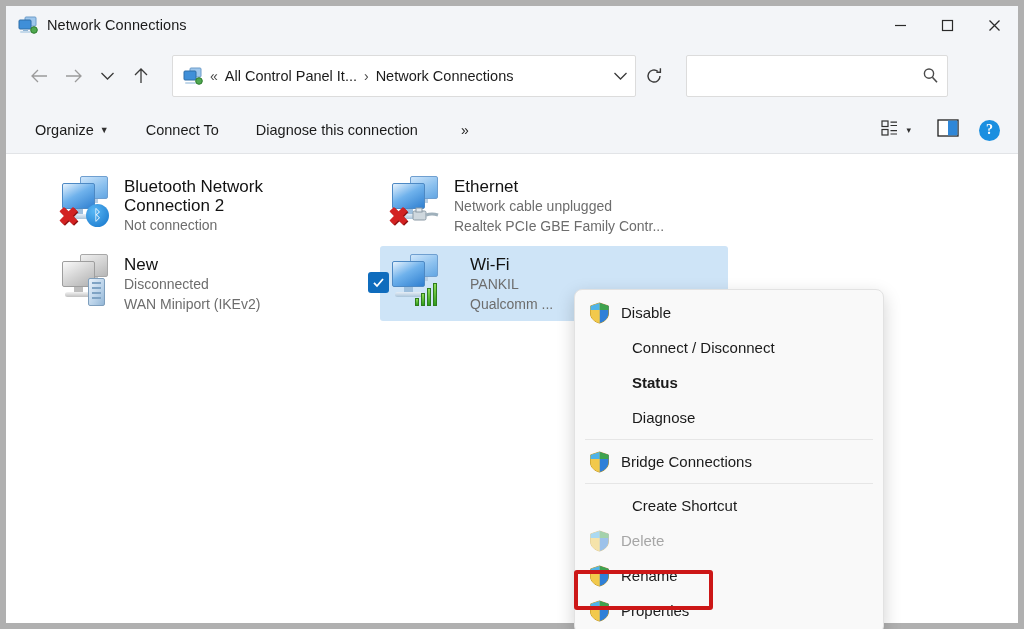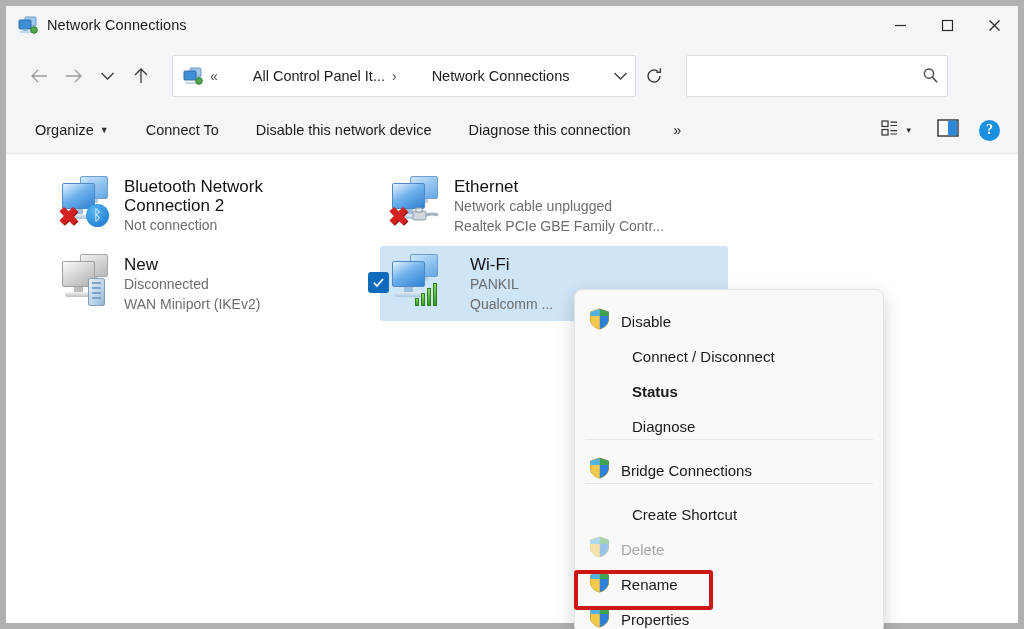--- a/index.html
+++ b/index.html
@@ -43,21 +43,21 @@
   }
   .navbtn.first { margin-left: 16px; }
   .navbtn.dis { color: #9b9b9b; }
   .addrbar {
     margin-left: 14px; height: 42px; width: 464px;
     background: #ffffff; border: 1px solid #dcdcdc;
     display: flex; align-items: center; border-radius: 2px;
   }
   .addr-icon { margin-left: 10px; width: 20px; height: 18px; position: relative; }
   .addr-sep { margin: 0 7px; color: #4a4a4a; font-size: 14px; }
-  .addr-crumb { font-size: 14.5px; color: #1b1b1b; margin-left: 28px; }
+  .addr-crumb { font-size: 14.5px; color: #1b1b1b; }
   .addr-chev { margin-left: auto; width: 30px; display: flex; justify-content: center; color: #3a3a3a; }
   .refresh { width: 36px; height: 34px; display: flex; align-items: center; justify-content: center; color: #3a3a3a; }
   .searchbox {
     margin-left: 14px; height: 42px; width: 262px;
     background: #ffffff; border: 1px solid #dcdcdc;
     display: flex; align-items: center; border-radius: 2px;
   }
   .searchbox input {
     border: 0; outline: 0; height: 38px; flex: 1; margin-left: 10px;
     font-family: "Liberation Sans", sans-serif; font-size: 14px; color: #1b1b1b;
@@ -163,21 +163,21 @@
     background: linear-gradient(#8fdc58,#2f9c1e); border: 1px solid #2e7d1c;
   }
   
   .ctxmenu {
     position: absolute; left: 568px; top: 283px; width: 310px;
     background: #f9f9f9; border: 1px solid #e2e2e2; border-radius: 8px;
     box-shadow: 0 6px 18px rgba(0,0,0,.18);
     padding: 5px 0 5px 0;
   }
   .mi {
-    height: 35px; display: flex; align-items: flex-end;
+    height: 35px; display: flex; align-items: center;
     padding: 0 12px; margin: 0 2px; border-radius: 4px;
   }
   .mi-label { font-size: 15px; color: #1a1a1a; margin-left: 11px; }
   .mi-label.bold { font-weight: bold; }
   .mi-label.dim { color: #a6a6a6; }
   .mi-label.noicon { margin-left: 43px; }
   .mi-sep { height: 1px; background: #e6e6e6; margin: 4px 10px; }
   .shield { width: 21px; height: 22px; flex: none; position: relative; }
   .shield.dim { opacity: .45; }
   .hilite {
@@ -280,23 +280,20 @@
     </div>
   </div>
 
   <div class="cmdbar">
     <div class="cmd first">
       <span>Organize</span>
       <span class="caret">▼</span>
     </div>
     <div class="cmd">
       <span>Connect To</span>
-    </div>
-    <div class="cmd">
-      <span>Disable this network device</span>
     </div>
     <div class="cmd">
       <span>Diagnose this connection</span>
     </div>
     <div class="cmd-overflow">»</div>
 
     <div class="cmd-right">
       <div class="viewbtn">
         <span>
           <svg width="18" height="18" viewBox="0 0 18 18">

